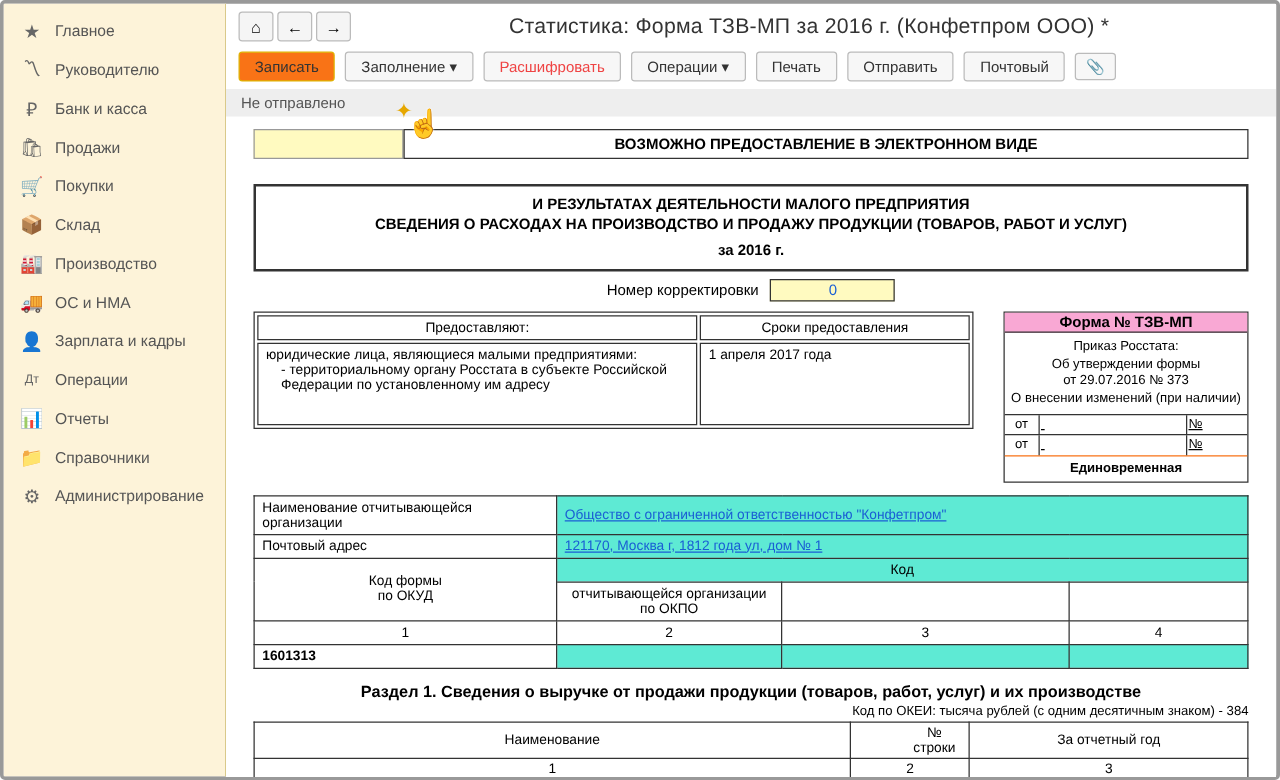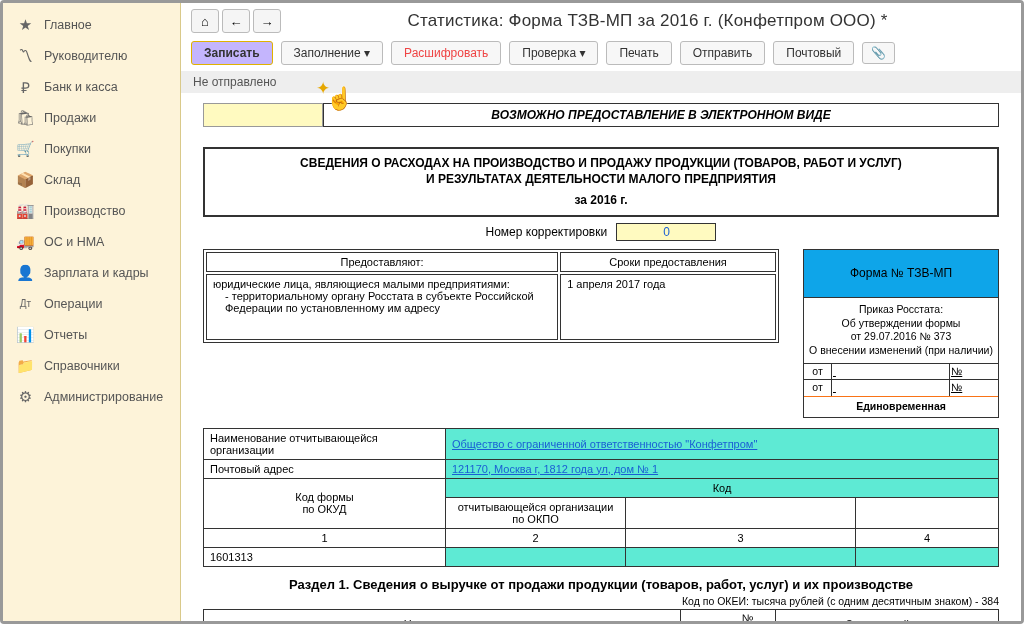--- a/index.html
+++ b/index.html
@@ -9,40 +9,40 @@
 .sidebar { width: 178px; background: #fdf3d9; border-right: 1px solid #d9c98a; padding: 6px 0; }
 .side-item { display: flex; align-items: center; padding: 7px 14px; color: #555; cursor: pointer; font-size: 12.5px; }
 .side-ico { width: 17px; height: 17px; margin-right: 10px; display: inline-flex; align-items: center; justify-content: center; color: #666; font-size: 15px; }
 
 .main { flex: 1; background: #fff; overflow: auto; }
 .main-head { display: flex; align-items: center; padding: 6px 10px; }
 .nav-btn { width: 28px; height: 24px; border: 1px solid #bbb; background: #f5f5f5; border-radius: 3px; margin-right: 3px; display: inline-flex; align-items:center; justify-content:center; font-size:13px; cursor:pointer;}
 .title { flex: 1; text-align: center; font-size: 17px; color: #333; letter-spacing: .2px;}
 .toolbar { padding: 2px 10px 6px; display: flex; align-items: center; gap: 8px; }
 .btn { border: 1px solid #bbb; background: #f7f7f7; border-radius: 3px; padding: 4px 12px; font-size: 12px; cursor: pointer; color:#333;}
-.btn.primary { background: #c4b5fd; border-color: #e0b200; font-weight: bold; }
+.btn.primary { background: #f97316; border-color: #e0b200; font-weight: normal; }
 .btn.disabled { color: #ef4444; }
 .btn.small { padding: 3px 8px; }
 .status-bar { background: #eee; padding: 4px 12px; color: #555; position:relative;}
 
 .doc { padding: 10px 22px 20px; }
-.row-top { display:flex; margin-bottom: 20px; font-style: italic;}
+.row-top { display:flex; margin-bottom: 20px;}
 .yellow-slot{ width:120px; height:24px; background:#fffac0; border:1px solid #999;}
 .ebox { flex:1; border:1px solid #333; text-align:center; font-weight:bold; padding:4px; font-size:12px;}
 .big-box{ border:2px solid #333; text-align:center; padding:6px 40px; font-size:12px; line-height:1.35; margin:4px 0 6px;}
 .big-box b{ display:block;}
 .korr { text-align:center; margin: 4px 0 8px;}
 .korr .kf{ display:inline-block; width:100px; border:1px solid #333; background:#fffac0; color:#1a5fd4; padding:1px 4px; text-align:center; margin-left:6px;}
 
 .dual { display:flex; gap:24px; align-items:flex-start; margin-bottom:10px;}
 .left-tbl{ flex:1; border:1px solid #333;}
 .left-tbl td, .left-tbl th{ border:1px solid #333; padding:3px 6px; font-size:11px; vertical-align:top;}
 .left-tbl th{ text-align:center; font-weight:normal;}
 .right-blk{ width:196px; border:1px solid #333; text-align:center; font-size:10.5px; line-height:1.3;}
-.right-blk .hdr{ border-bottom:1px solid #333; font-weight:normal; padding:16px; font-size:12px; background:#0ea5e9;}
+.right-blk .hdr{ border-bottom:1px solid #333; font-weight:bold; padding:0; font-size:12px; background:#f9a8d4;}
 .right-blk .mid{ padding:5px 4px;}
 .right-blk .row-u{ display:flex; border-top:1px solid #333; font-size:10.5px;}
 .right-blk .row-u span:first-child{ width:28px; border-right:1px solid #333; padding:1px;}
 .right-blk .row-u span:nth-child(2){ flex:1; border-right:1px solid #333; padding:1px; text-align:left; text-decoration:underline;}
 .right-blk .row-u span:nth-child(3){ width:48px; padding:1px; text-align:left; text-decoration:underline;}
 .right-blk .foot{ border-top:1px solid #f97316; font-weight:bold; padding:3px;}
 
 .org-tbl{ width:100%; border-collapse:collapse; margin-bottom:8px;}
 .org-tbl td, .org-tbl th{ border:1px solid #333; padding:3px 6px; font-size:11px;}
 .org-tbl .yel{ background:#5eead4;}
@@ -123,39 +123,39 @@
     <div class="main-head">
       <button class="nav-btn">⌂</button>
       <button class="nav-btn">←</button>
       <button class="nav-btn">→</button>
       <div class="title">Статистика: Форма ТЗВ-МП за 2016 г. (Конфетпром ООО) *</div>
     </div>
     <div class="toolbar">
       <button class="btn primary">Записать</button>
       <button class="btn">Заполнение ▾</button>
       <button class="btn disabled">Расшифровать</button>
-      <button class="btn">Проверка ▾</button>
+      <button class="btn">Операции ▾</button>
       <button class="btn">Печать</button>
       <button class="btn">Отправить</button>
       <button class="btn">Почтовый</button>
       <button class="btn small">📎</button>
     </div>
     <div class="status-bar"><span>Не отправлено</span></div>
 
     <span class="spark">✦</span>
     <span class="cursor-hand">☝</span>
 
     <div class="doc">
       <div class="row-top">
         <div class="yellow-slot"></div>
         <div class="ebox">ВОЗМОЖНО ПРЕДОСТАВЛЕНИЕ В ЭЛЕКТРОННОМ ВИДЕ</div>
       </div>
       <div class="big-box">
+        <b>И РЕЗУЛЬТАТАХ ДЕЯТЕЛЬНОСТИ МАЛОГО ПРЕДПРИЯТИЯ</b>
         <b>СВЕДЕНИЯ О РАСХОДАХ НА ПРОИЗВОДСТВО И ПРОДАЖУ ПРОДУКЦИИ (ТОВАРОВ, РАБОТ И УСЛУГ)</b>
-        <b>И РЕЗУЛЬТАТАХ ДЕЯТЕЛЬНОСТИ МАЛОГО ПРЕДПРИЯТИЯ</b>
         <b style="margin-top:5px;">за 2016 г.</b>
       </div>
       <div class="korr">
         <span>Номер корректировки</span>
         <span class="kf">0</span>
       </div>
 
       <div class="dual">
         <table class="left-tbl">
           <tbody>
@@ -213,21 +213,21 @@
               <td style="width:230px;"></td>
               <td></td>
             </tr>
         <tr>
               <th>1</th>
               <th>2</th>
               <th>3</th>
               <th>4</th>
             </tr>
         <tr>
-              <td style="font-weight:normal;">1601313</td>
+              <td style="font-weight:bold;">1601313</td>
               <td class="yel"></td>
               <td class="yel"></td>
               <td class="yel"></td>
             </tr>
       </tbody>
         </table>
 
       <div class="sec-title">Раздел 1. Сведения о выручке от продажи продукции (товаров, работ, услуг) и их производстве</div>
       <div class="note-r">Код по ОКЕИ: тысяча рублей (с одним десятичным знаком) - 384</div>
 

